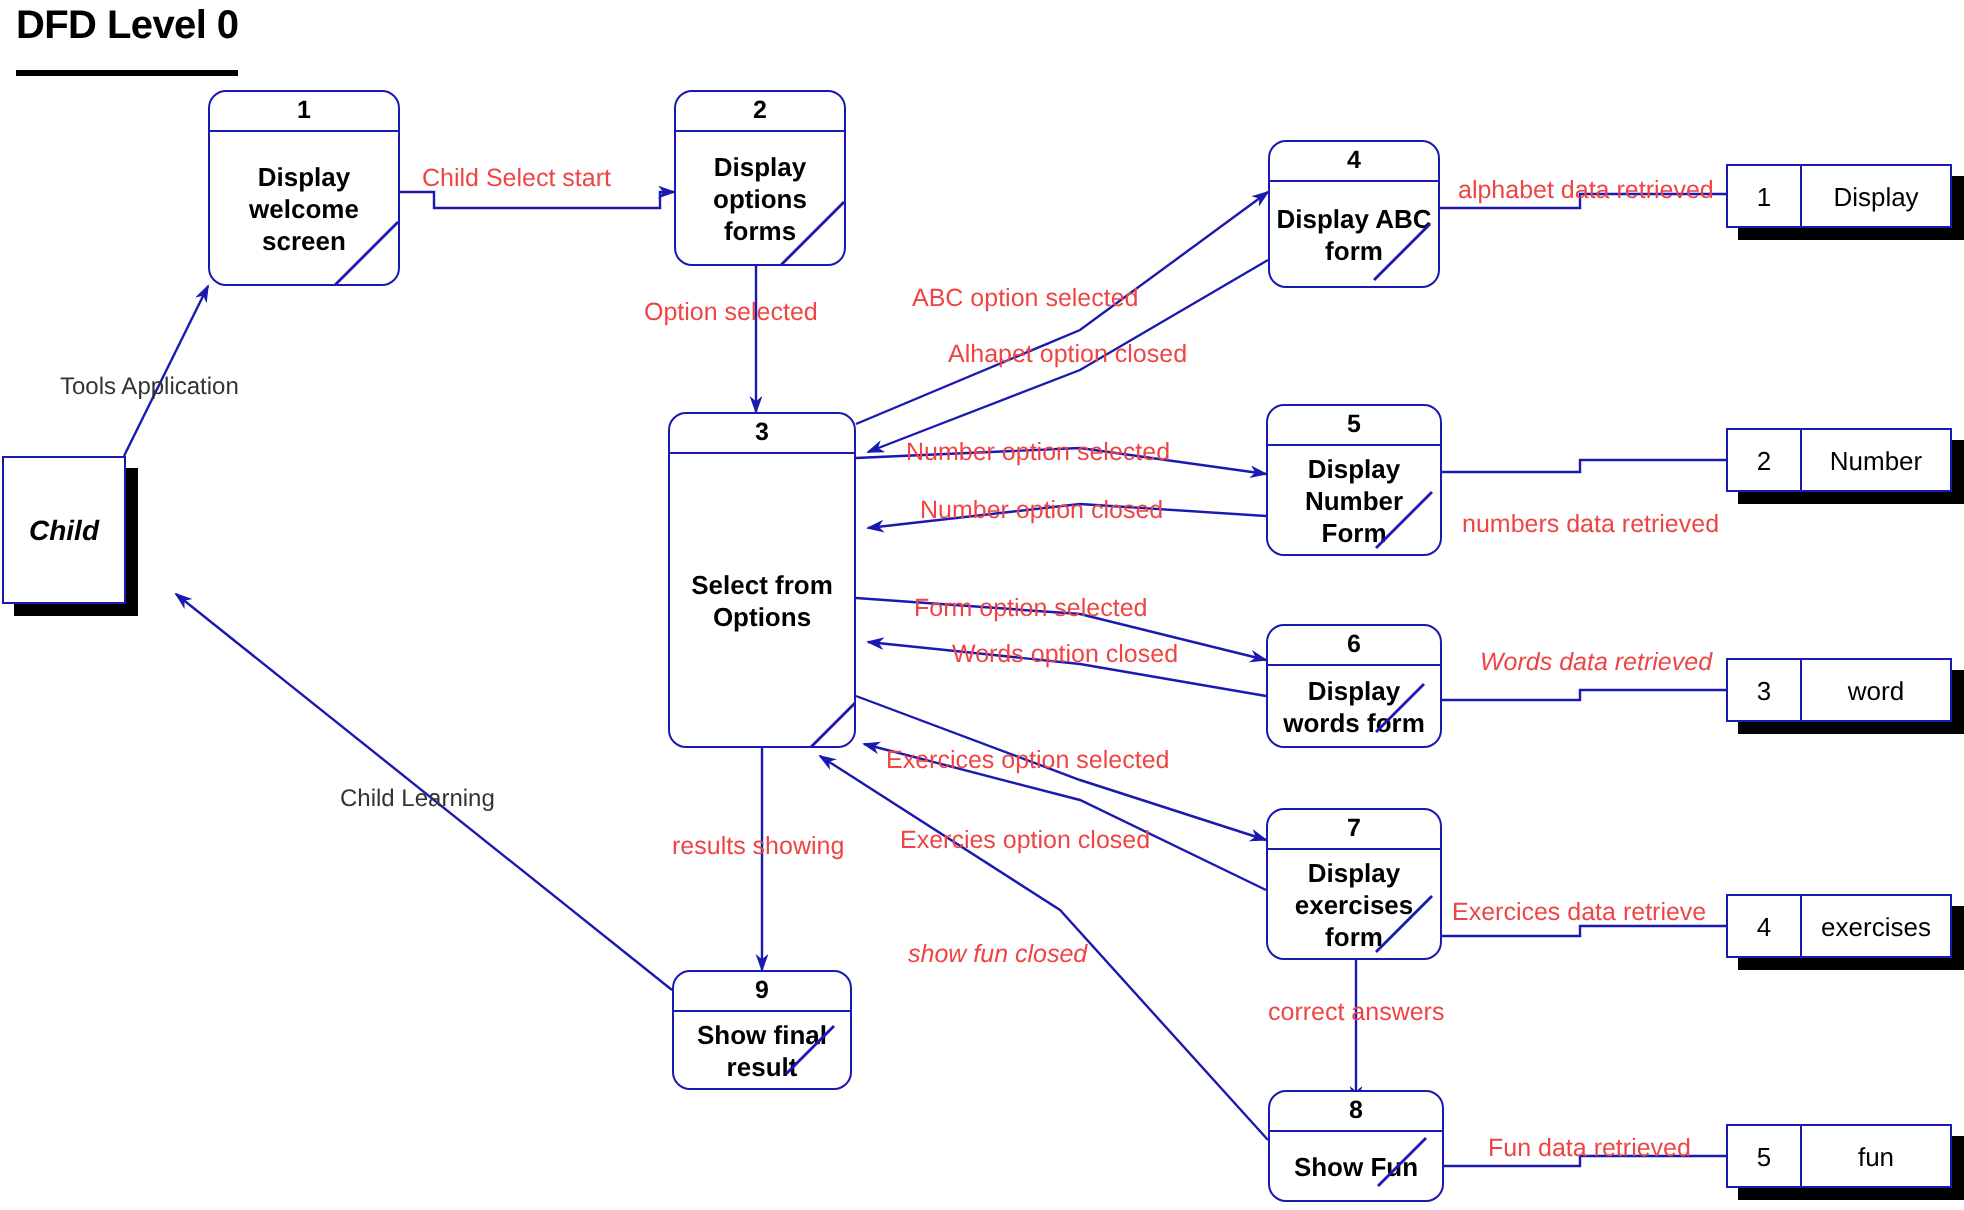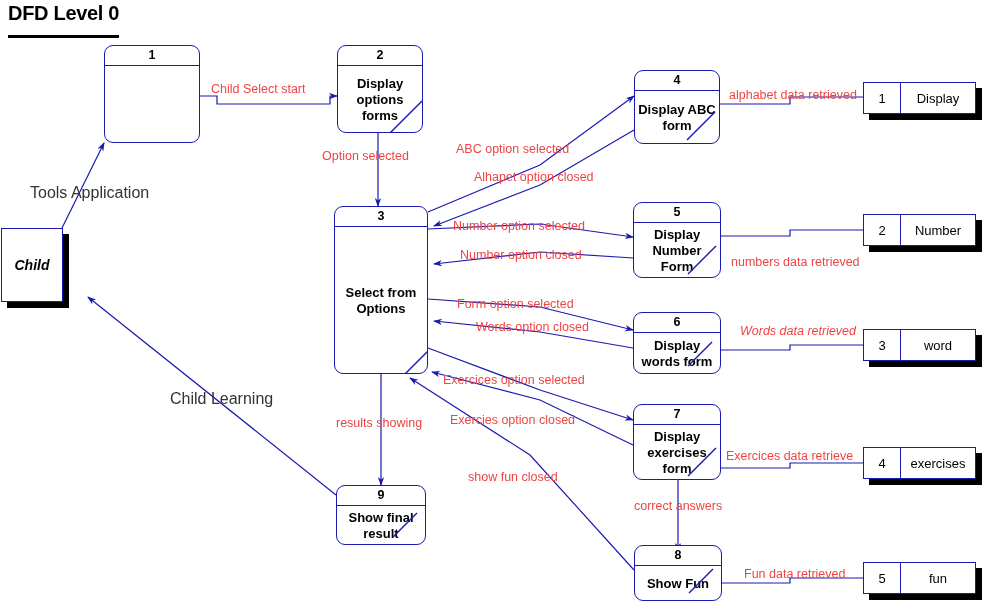--- a/index.html
+++ b/index.html
@@ -124,21 +124,21 @@
   .flow-label {
     position: absolute;
     font-size: 12.5px;
     color: #ef4444;
     white-space: nowrap;
     background: transparent;
     line-height: 14px;
     font-family: "Liberation Sans", sans-serif;
   }
   .flow-label.small {
-    font-size: 16px;
+    font-size: 12px;
     color: #333333;
   }
 </style>
 </head>
 <body>
 
 <div id="canvas">
 
   <div class="diagram-title">DFD Level 0</div>
 
@@ -192,20 +192,28 @@
 
     </g>
   </svg>
 
   <div class="entity" style="left:1px; top:228px; width:62px; height:74px;font-style:italic;">
     <span>Child</span>
   </div>
 
   <div class="process" style="left:104px; top:45px; width:96px; height:98px;">
     <div class="pnum">1</div>
+    <div class="pbody">
+      <span>Display welcome screen</span>
+      <span class="corner">
+        <svg width="34" height="34" viewBox="0 0 34 34">
+            <path d="M1,33 L33,1" stroke="#1a1ab0" stroke-width="1.4" fill="none"></path>
+          </svg>
+      </span>
+    </div>
   </div>
 
   <div class="process" style="left:337px; top:45px; width:86px; height:88px;">
     <div class="pnum">2</div>
     <div class="pbody">
       <span>Display options forms</span>
       <span class="corner">
         <svg width="34" height="34" viewBox="0 0 34 34">
             <path d="M1,33 L33,1" stroke="#1a1ab0" stroke-width="1.4" fill="none"></path>
           </svg>
@@ -349,19 +357,19 @@
   <div class="flow-label" style="left:443px; top:373px;">Exercices option selected</div>
 
   <div class="flow-label" style="left:450px; top:413px;">Exercies option closed</div>
 
   <div class="flow-label" style="left:726px; top:449px;">Exercices data retrieve</div>
 
   <div class="flow-label" style="left:634px; top:499px;">correct answers</div>
 
   <div class="flow-label" style="left:744px; top:567px;">Fun data retrieved</div>
 
-  <div class="flow-label" style="left:468px; top:470px;">show fun closed</div>
+  <div class="flow-label" style="left:454px; top:470px;font-style:italic;">show fun closed</div>
 
   <div class="flow-label" style="left:336px; top:416px;">results showing</div>
 
   <div class="flow-label small" style="left:170px; top:392px;">Child Learning</div>
 
 </div>
 
 </body></html>

